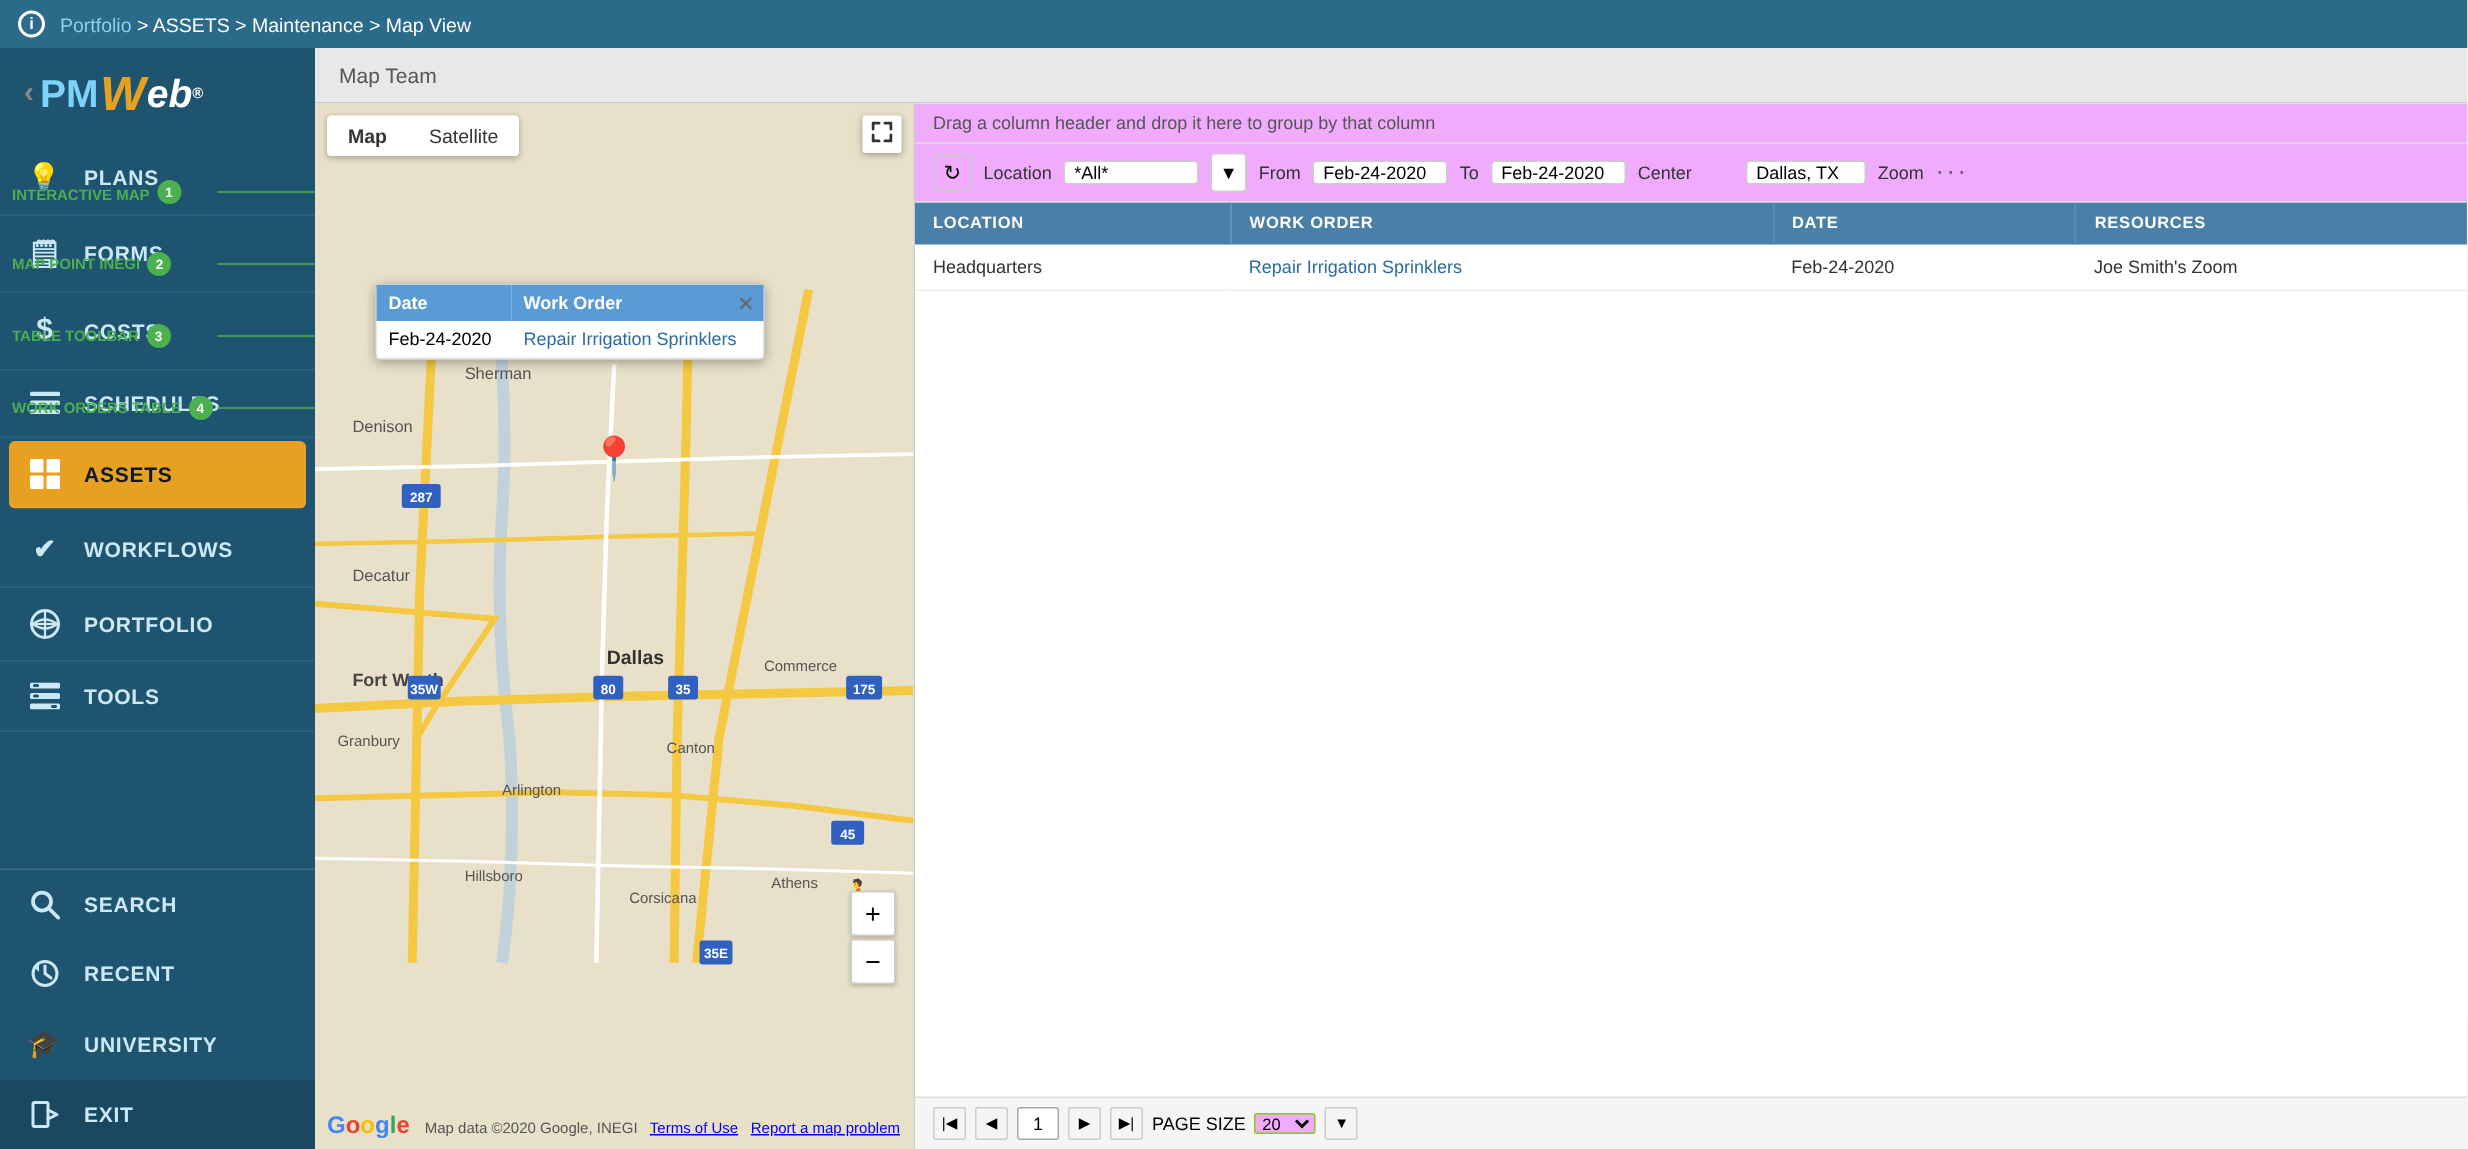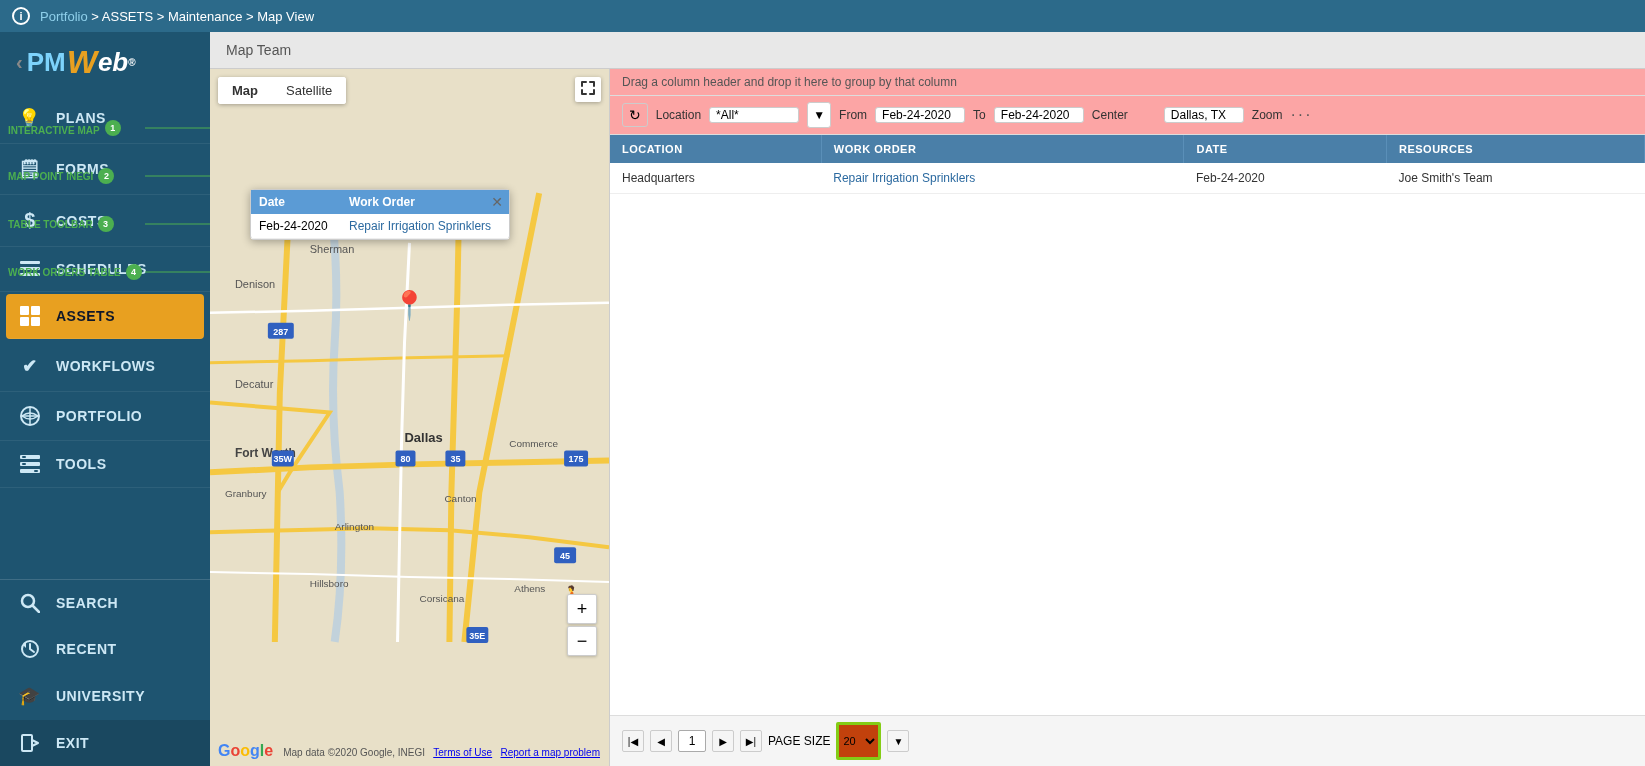--- a/index.html
+++ b/index.html
@@ -294,21 +294,21 @@
     
     .right-panel {
       flex: 1;
       display: flex;
       flex-direction: column;
       background: white;
       overflow: hidden;
     }
 
     .toolbar {
-      background: #fca5a5;
+      background: #f0abfc;
       border-bottom: 1px solid #ddd;
       padding: 6px 12px;
       display: flex;
       align-items: center;
       gap: 8px;
       flex-shrink: 0;
     }
     .toolbar .drag-hint {
       color: #555;
       font-size: 12px;
@@ -400,25 +400,25 @@
       font-size: 10px;
     }
     .pagination-page {
       border: 1px solid #aaa;
       border-radius: 2px;
       width: 28px; height: 22px;
       text-align: center;
       font-size: 12px;
     }
     .page-size-select {
-      border: 3px solid #84cc16;
+      border: 1px solid #84cc16;
       border-radius: 2px;
-      height: 38px;
+      height: 14px;
       font-size: 11px;
-      background: #c2410c;
+      background: #f0abfc;
     }
 
     
     .annotation-overlay {
       position: absolute;
       top: 0; left: 0;
       width: 210px;
       height: 766px;
       pointer-events: none;
       z-index: 100;
@@ -746,21 +746,21 @@
                 <th>WORK ORDER</th>
                 <th>DATE</th>
                 <th>RESOURCES</th>
               </tr>
             </thead>
             <tbody id="table-body">
               <tr>
                 <td>Headquarters</td>
                 <td><a href="#">Repair Irrigation Sprinklers</a></td>
                 <td>Feb-24-2020</td>
-                <td>Joe Smith's Team</td>
+                <td>Joe Smith's Zoom</td>
               </tr>
             </tbody>
           </table>
         </div>
 
         <div class="table-pagination">
           <button class="pagination-btn">|◀</button>
           <button class="pagination-btn">◀</button>
           <input class="pagination-page" type="text" value="1" style="">
           <button class="pagination-btn">▶</button>

